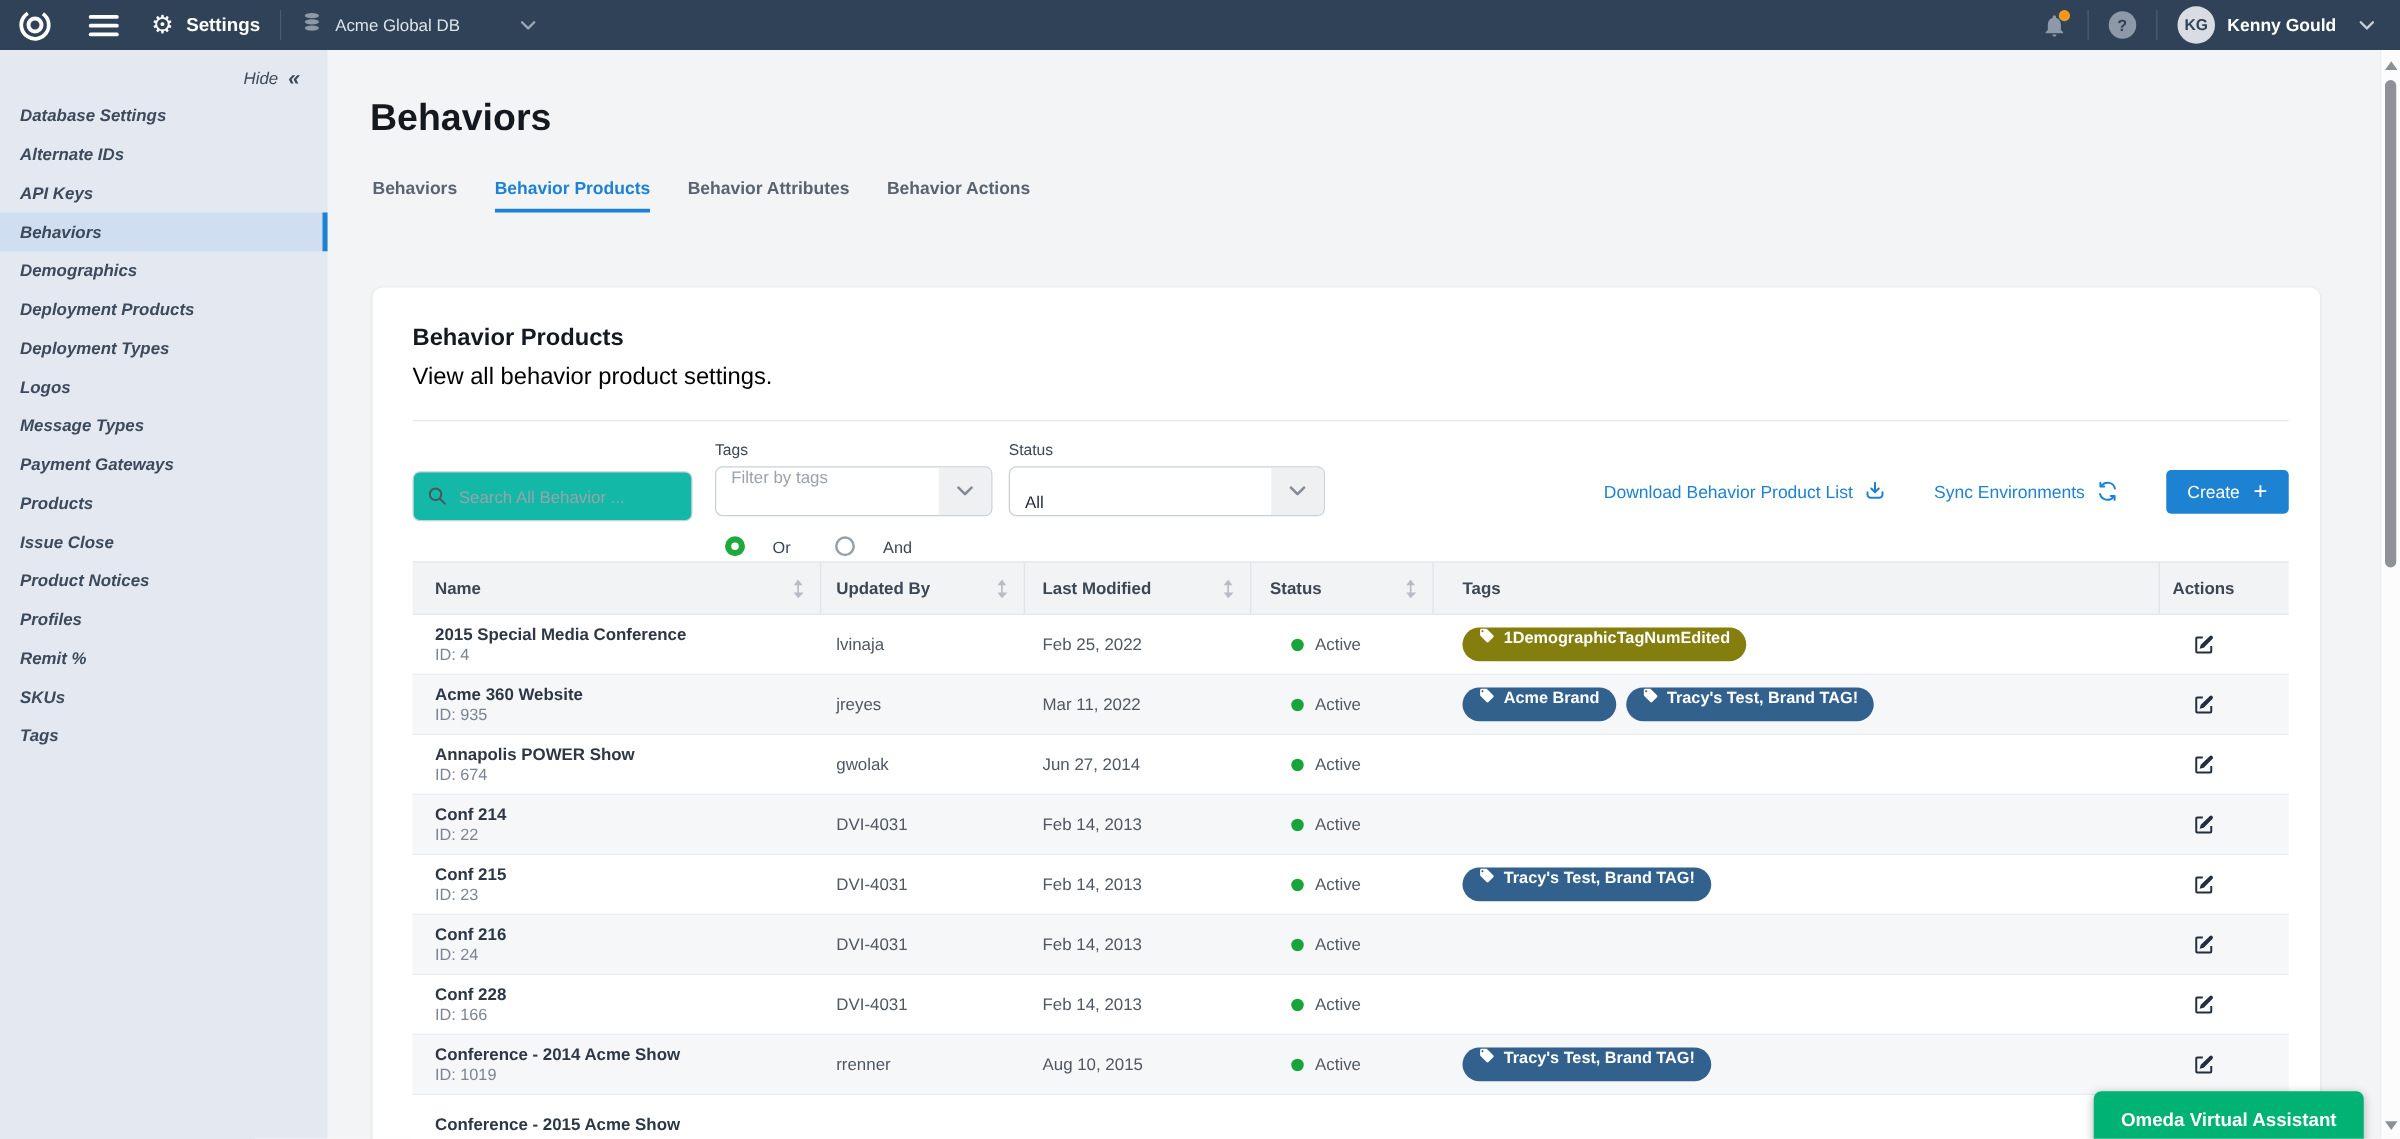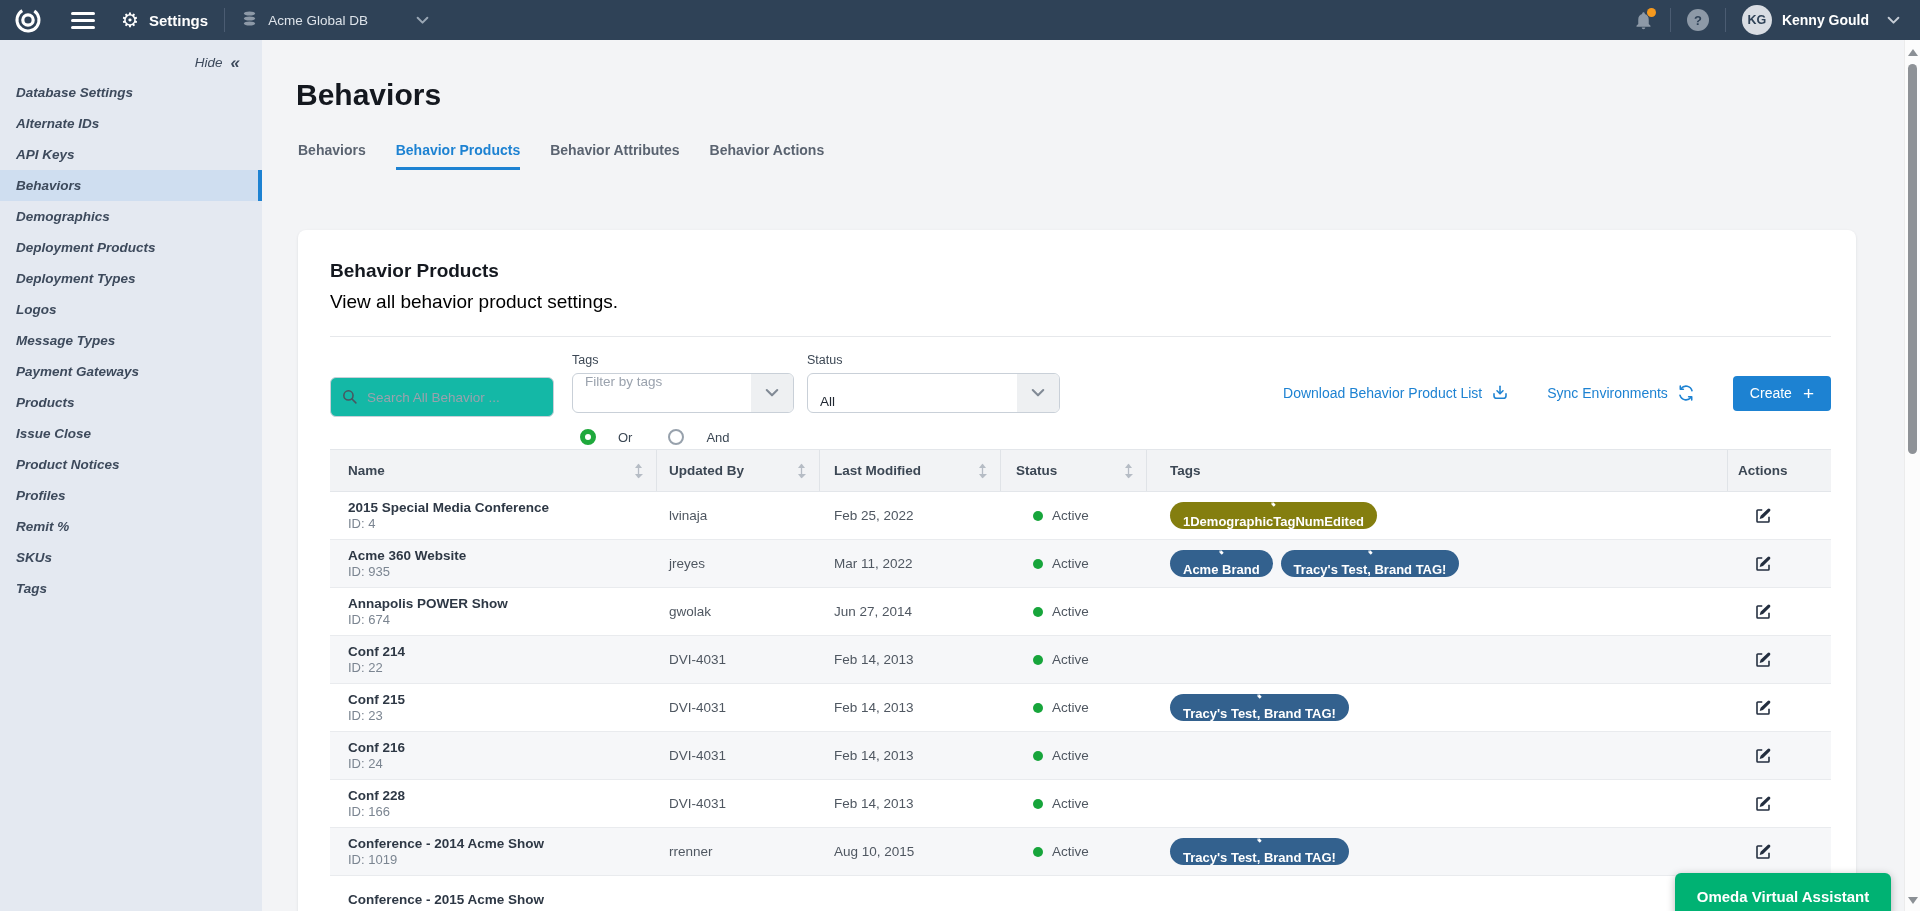--- a/index.html
+++ b/index.html
@@ -111,22 +111,22 @@
   .t-row {
     display:grid; grid-template-columns:327px 163px 181px 146px 581px 103px;
     height:48px; border-bottom:1px solid #e9ebee; background:#fff;
   }
   .t-row.alt { background:#f6f7f9; }
   .td { display:flex; align-items:center; font-size:13.5px; color:#4f5761; overflow:hidden; }
   .name-cell { flex-direction:column; align-items:flex-start; justify-content:center; }
   .row-name { font-size:13.5px; font-weight:700; color:#2e3845; line-height:17px; white-space:nowrap; }
   .row-id { font-size:13px; color:#7b8591; line-height:16px; }
   .status-dot { width:10px; height:10px; border-radius:50%; background:#17a53b; margin-right:9px; flex:none; }
-  .tag-pill { display:inline-flex; align-items:center; gap:7px; height:27px; border-radius:14px;
-    padding:0 13px; color:#fff; font-size:13px; font-weight:700; margin-right:8px; white-space:nowrap;flex-direction:column; }
+  .tag-pill { display:inline-flex; gap:7px; height:27px; border-radius:14px;
+    padding:0 13px; color:#fff; font-size:13px; font-weight:700; margin-right:8px; white-space:nowrap; }
   .edit-btn { background:none; border:none; cursor:pointer; display:flex; padding:0; }
   
   .c0 { padding-left:18px; } .c1 { padding-left:12px; } .c2 { padding-left:14px; }
   .c3 { padding-left:15px; } .c4 { padding-left:23px; } .c5 { padding-left:10px; }
   .t-row .c3 { padding-left:32px; }
   .t-row .c5 { padding-left:26px; }
   
   .assistant {
     position:absolute; left:1675px; top:873px; width:216px; height:46px; z-index:60;
     background:#00b273; border:none; border-radius:6px; color:#fff; font-weight:700; font-size:15px;

